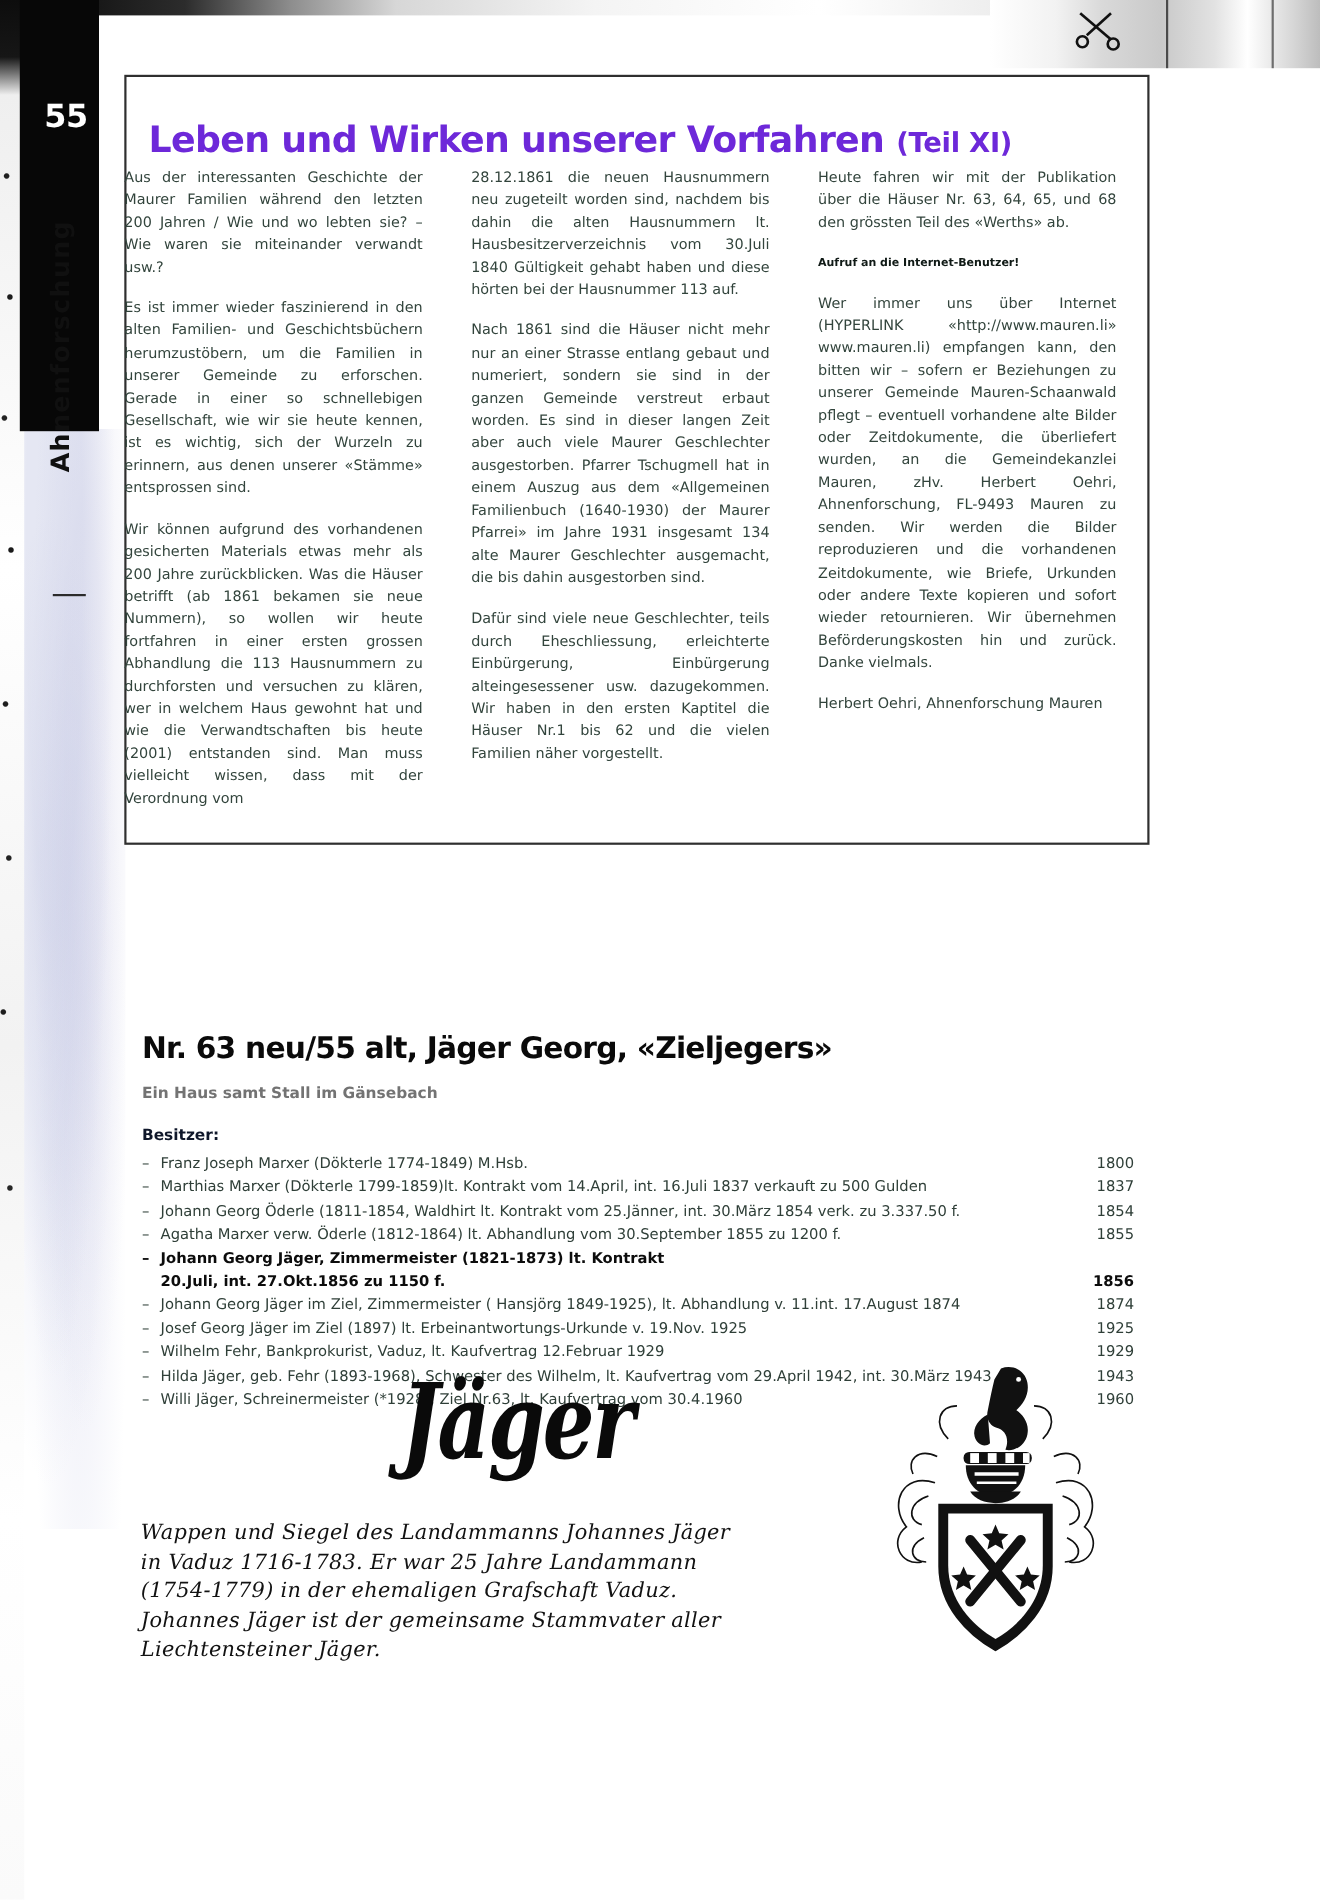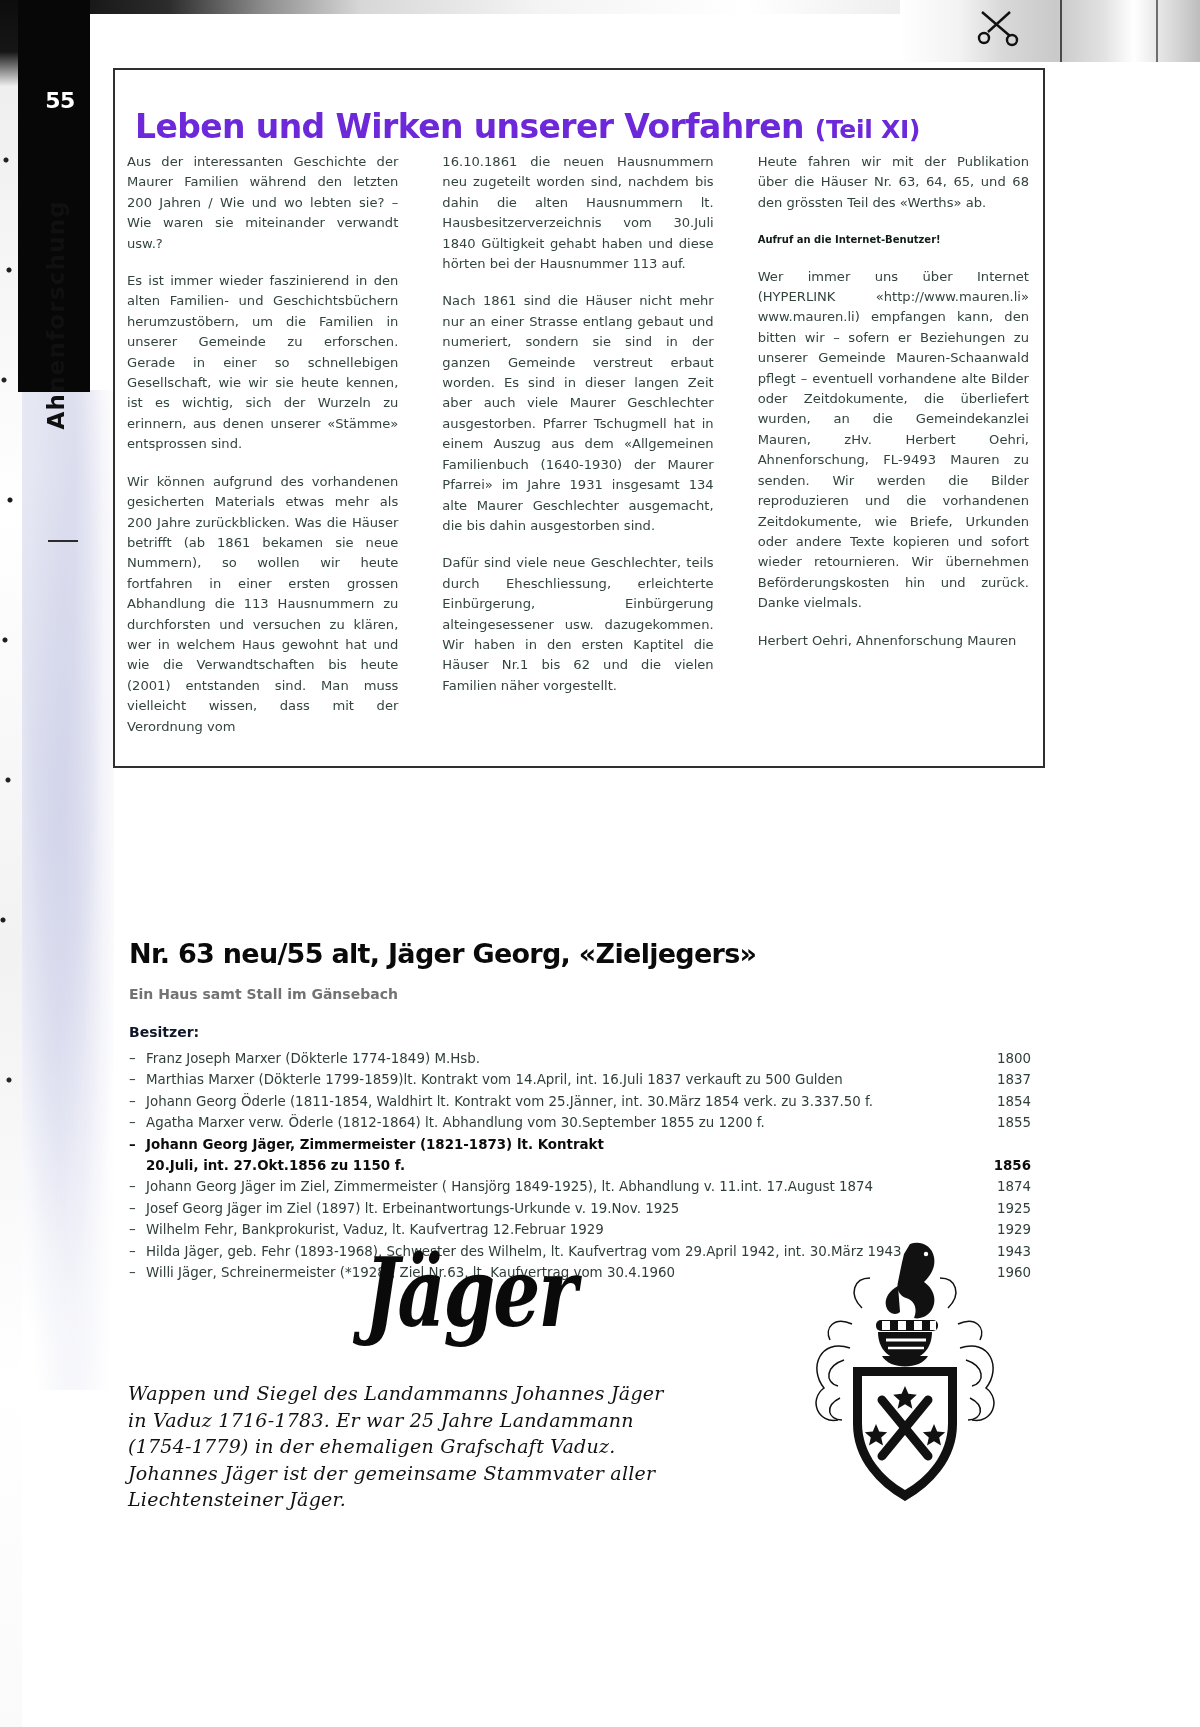--- a/index.html
+++ b/index.html
@@ -89,21 +89,21 @@
   }
 
   
   .page-number {
     position: absolute;
     top: 88px; left: 34px;
     width: 52px;
     color: #ffffff;
     font-family: "DejaVu Sans", sans-serif;
     font-weight: 700;
-    font-size: 22px;
+    font-size: 29px;
     letter-spacing: -0.5px;
     text-align: center;
   }
 
   
   .side-label {
     position: absolute;
     left: 36px;
     top: 200px;
     width: 40px;
@@ -155,21 +155,21 @@
     white-space: nowrap;
   }
   .article-title .part {
     font-size: 25px;
     letter-spacing: -0.3px;
   }
 
   
   .columns {
     position: absolute;
-    left: 127px;
+    left: 113px;
     top: 152px;
     width: 902px;
     display: flex;
     gap: 44px;
   }
   .col {
     width: 282px;
   }
   .col p {
     margin: 0 0 17px 0;
@@ -339,21 +339,21 @@
 
 <div class="columns">
 
   <div class="col">
     <p>Aus der interessanten Geschichte der Maurer Familien während den letzten 200 Jahren / Wie und wo lebten sie? – Wie waren sie miteinander verwandt usw.?</p>
     <p>Es ist immer wieder faszinierend in den alten Familien- und Geschichtsbüchern herumzustöbern, um die Familien in unserer Gemeinde zu erforschen. Gerade in einer so schnellebigen Gesellschaft, wie wir sie heute kennen, ist es wichtig, sich der Wurzeln zu erinnern, aus denen unserer «Stämme» entsprossen sind.</p>
     <p class="last">Wir können aufgrund des vorhandenen gesicherten Materials etwas mehr als 200 Jahre zurückblicken. Was die Häuser betrifft (ab 1861 bekamen sie neue Nummern), so wollen wir heute fortfahren in einer ersten grossen Abhandlung die 113 Hausnummern zu durchforsten und versuchen zu klären, wer in welchem Haus gewohnt hat und wie die Verwandtschaften bis heute (2001) entstanden sind. Man muss vielleicht wissen, dass mit der Verordnung vom</p>
   </div>
 
   <div class="col">
-    <p>16.10.1861 die neuen Hausnummern neu zugeteilt worden sind, nachdem bis dahin die alten Hausnummern lt. Hausbesitzerverzeichnis vom 30.Juli 1840 Gültigkeit gehabt haben und diese hörten bei der Hausnummer 113 auf.</p>
+    <p>28.12.1861 die neuen Hausnummern neu zugeteilt worden sind, nachdem bis dahin die alten Hausnummern lt. Hausbesitzerverzeichnis vom 30.Juli 1840 Gültigkeit gehabt haben und diese hörten bei der Hausnummer 113 auf.</p>
     <p>Nach 1861 sind die Häuser nicht mehr nur an einer Strasse entlang gebaut und numeriert, sondern sie sind in der ganzen Gemeinde verstreut erbaut worden. Es sind in dieser langen Zeit aber auch viele Maurer Geschlechter ausgestorben. Pfarrer Tschugmell hat in einem Auszug aus dem «Allgemeinen Familienbuch (1640-1930) der Maurer Pfarrei» im Jahre 1931 insgesamt 134 alte Maurer Geschlechter ausgemacht, die bis dahin ausgestorben sind.</p>
     <p class="last">Dafür sind viele neue Geschlechter, teils durch Eheschliessung, erleichterte Einbürgerung, Einbürgerung alteingesessener usw. dazugekommen. Wir haben in den ersten Kaptitel die Häuser Nr.1 bis 62 und die vielen Familien näher vorgestellt.</p>
   </div>
 
   <div class="col">
     <p>Heute fahren wir mit der Publikation über die Häuser Nr. 63, 64, 65, und 68 den grössten Teil des «Werths» ab.</p>
     <p class="subhead">Aufruf an die Internet-Benutzer!</p>
     <p>Wer immer uns über Internet (HYPERLINK «http://www.mauren.li» www.mauren.li) empfangen kann, den bitten wir – sofern er Beziehungen zu unserer Gemeinde Mauren-Schaanwald pflegt – eventuell vorhandene alte Bilder oder Zeitdokumente, die überliefert wurden, an die Gemeindekanzlei Mauren, zHv. Herbert Oehri, Ahnenforschung, FL-9493 Mauren zu senden. Wir werden die Bilder reproduzieren und die vorhandenen Zeitdokumente, wie Briefe, Urkunden oder andere Texte kopieren und sofort wieder retournieren. Wir übernehmen Beförderungskosten hin und zurück. Danke vielmals.</p>
     <p class="last">Herbert Oehri, Ahnenforschung Mauren</p>
   </div>

